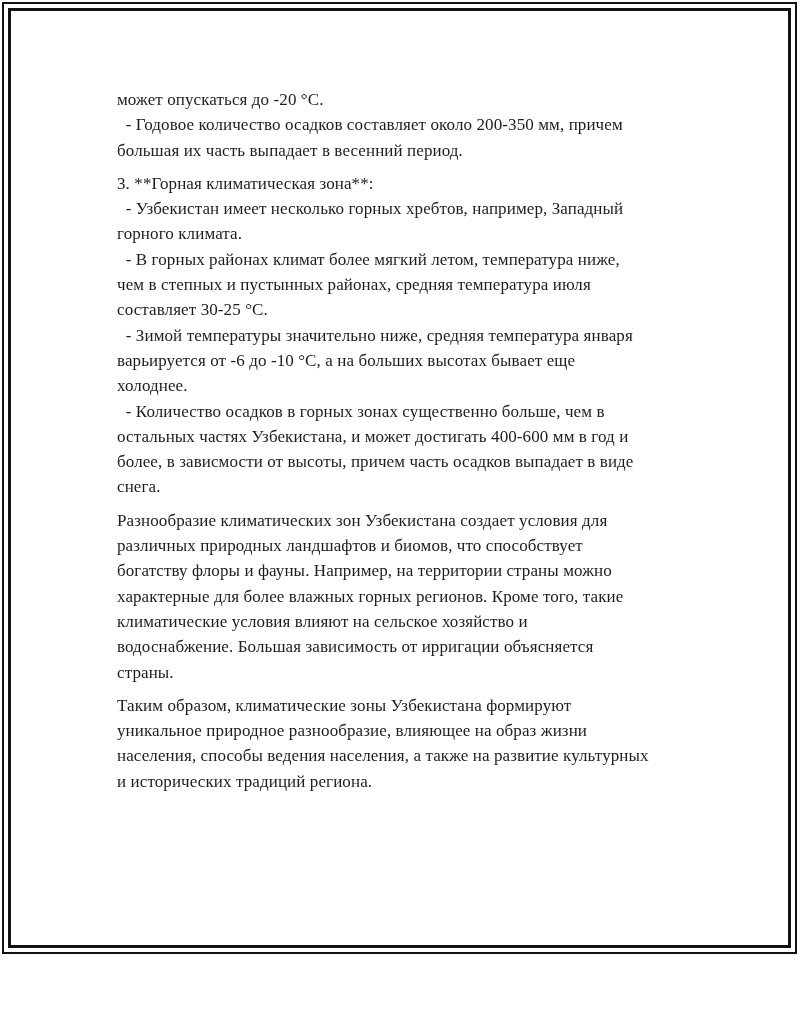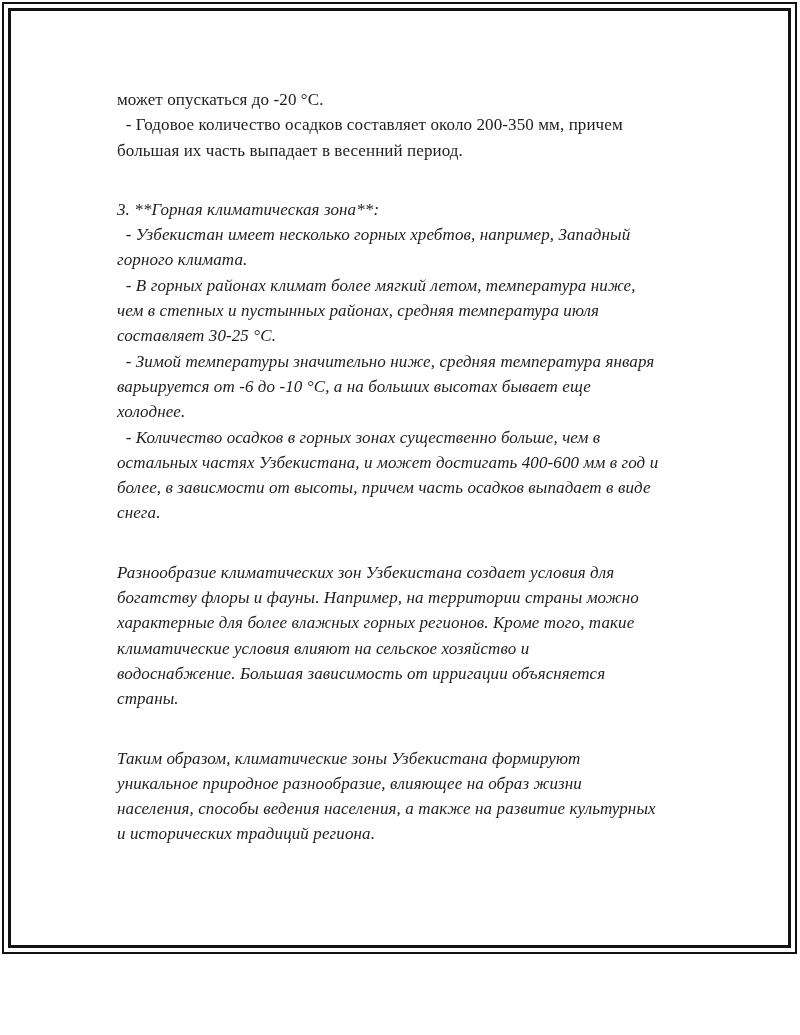--- a/index.html
+++ b/index.html
@@ -36,22 +36,21 @@
     position: absolute;
     left: 117px;
     top: 87px;
     width: 590px;
     font-size: 17px;
     line-height: 25.3px;
     color: #1d1d1d;
     letter-spacing: 0.1px;
   }
   .para + .para {
-    margin-top: 34px; 
-    font-style: italic;
+    margin-top: 8px; 
   }
   .line {
     white-space: pre;       
     min-height: 25.3px;
   }
 </style>
 </head>
 <body>
 
 <div class="sheet">
@@ -77,20 +76,21 @@
       <div class="line">варьируется от -6 до -10 °C, а на больших высотах бывает еще</div>
       <div class="line">холоднее.</div>
       <div class="line">  - Количество осадков в горных зонах существенно больше, чем в</div>
       <div class="line">остальных частях Узбекистана, и может достигать 400-600 мм в год и</div>
       <div class="line">более, в зависмости от высоты, причем часть осадков выпадает в виде</div>
       <div class="line">снега.</div>
     </div>
 
     <div class="para">
       <div class="line">Разнообразие климатических зон Узбекистана создает условия для</div>
+      <div class="line">различных природных ландшафтов и биомов, что способствует</div>
       <div class="line">богатству флоры и фауны. Например, на территории страны можно</div>
       <div class="line">характерные для более влажных горных регионов. Кроме того, такие</div>
       <div class="line">климатические условия влияют на сельское хозяйство и</div>
       <div class="line">водоснабжение. Большая зависимость от ирригации объясняется</div>
       <div class="line">страны.</div>
     </div>
 
     <div class="para">
       <div class="line">Таким образом, климатические зоны Узбекистана формируют</div>
       <div class="line">уникальное природное разнообразие, влияющее на образ жизни</div>

